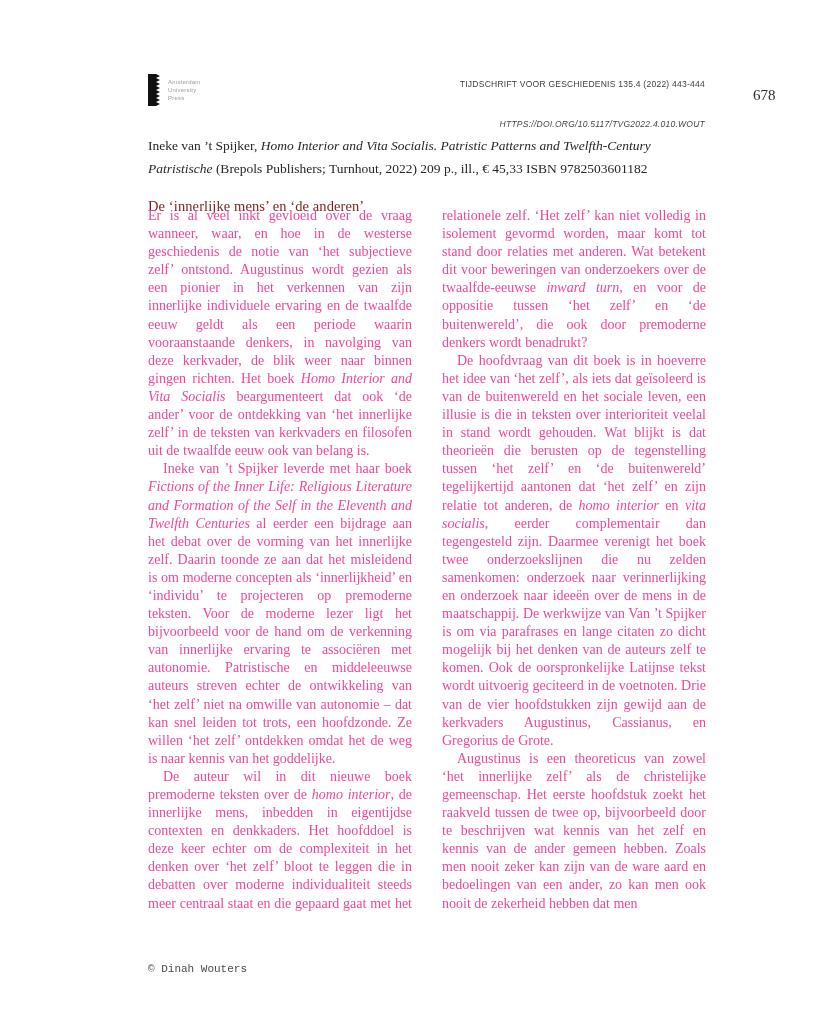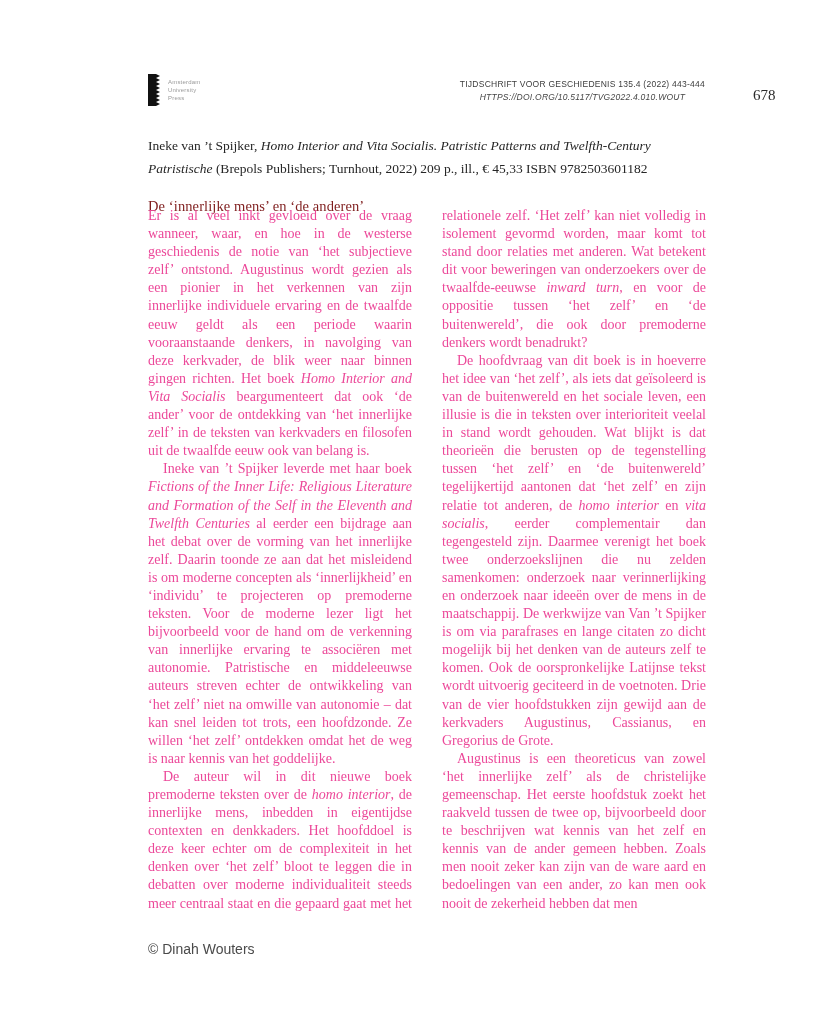--- a/index.html
+++ b/index.html
@@ -7,42 +7,42 @@
   html,body { background:#ffffff; }
   .page { position:relative; width:831px; height:1020px; background:#ffffff;
           font-family:"Liberation Serif","DejaVu Serif",serif; color:#2e2e2e; overflow:hidden; }
 
   .page-header { position:absolute; left:148px; top:74px; width:557px; height:46px; }
   .logo { position:absolute; left:0; top:0; display:flex; gap:7px; }
   .logo svg { display:block; }
   .logo-text { font-family:"Liberation Sans","DejaVu Sans",sans-serif; font-size:6px;
                line-height:8px; color:#9a9a9a; padding-top:4px; letter-spacing:0.2px; }
   .logo-text span { display:block; }
-  .journal-info { position:absolute; right:0; top:4px; text-align:center;
+  .journal-info { position:absolute; right:0; top:4px; text-align:right;
                   font-family:"Liberation Sans","DejaVu Sans",sans-serif;
                   font-size:8.5px; line-height:13px; color:#3c3c3c; letter-spacing:0.25px; }
-  .doi-line { font-style:italic; color:#454545; }
+  .doi-line { font-style:italic; color:#454545;margin-top:27px; }
   .page-number { position:absolute; left:605px; top:13px; font-size:15px; color:#2a2a2a; }
 
   .citation { position:absolute; left:148px; top:108px; width:580px;
               font-size:13.5px; line-height:23px; color:#262626;margin-top:26px; }
   .it { font-style:italic; }
 
   .heading { position:absolute; left:148px; top:178px; width:560px;
              font-size:14.5px; font-weight:normal; color:#7f1d1d; letter-spacing:0.1px;margin-top:20px; }
 
   .body-cols { position:absolute; left:148px; top:207px; width:558px; height:714px;
                column-count:2; column-gap:30px; column-fill:auto; overflow:hidden;
                font-size:14px; line-height:18.1px; text-align:justify; color:#ec4899; }
   .body-cols p { margin:0; }
   .body-cols p.ind { text-indent:15px; }
 
-  .page-footer { position:absolute; left:148px; top:943px; width:600px;
-                 font-family:Liberation Sans, sans-serif;
-                 font-size:14px; line-height:13px; color:#4a4a4a; }
+  .page-footer { position:absolute; left:148px; top:963px; width:600px;
+                 font-family:Liberation Mono, monospace;
+                 font-size:11px; line-height:13px; color:#4a4a4a; }
 </style>
 </head>
 <body>
 
 <div class="page">
 
   <header class="page-header">
     <div class="logo">
       <svg width="13" height="33" viewBox="0 0 13 33" aria-hidden="true">
         <path fill="#111111" d="M0 0 H8 L12 2 8 4 12 6 8 8 12 10 8 12 12 14 8 16 12 18 8 20 12 22 8 24 12 26 8 28 12 30 8 32 H0 Z"></path>

